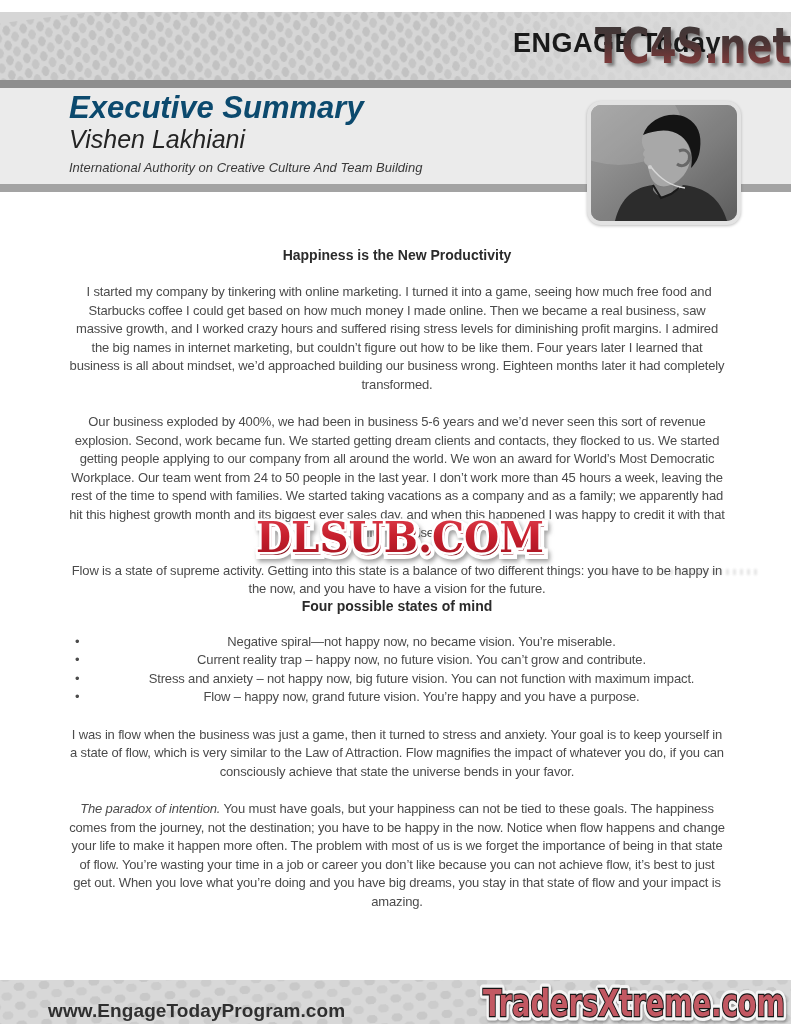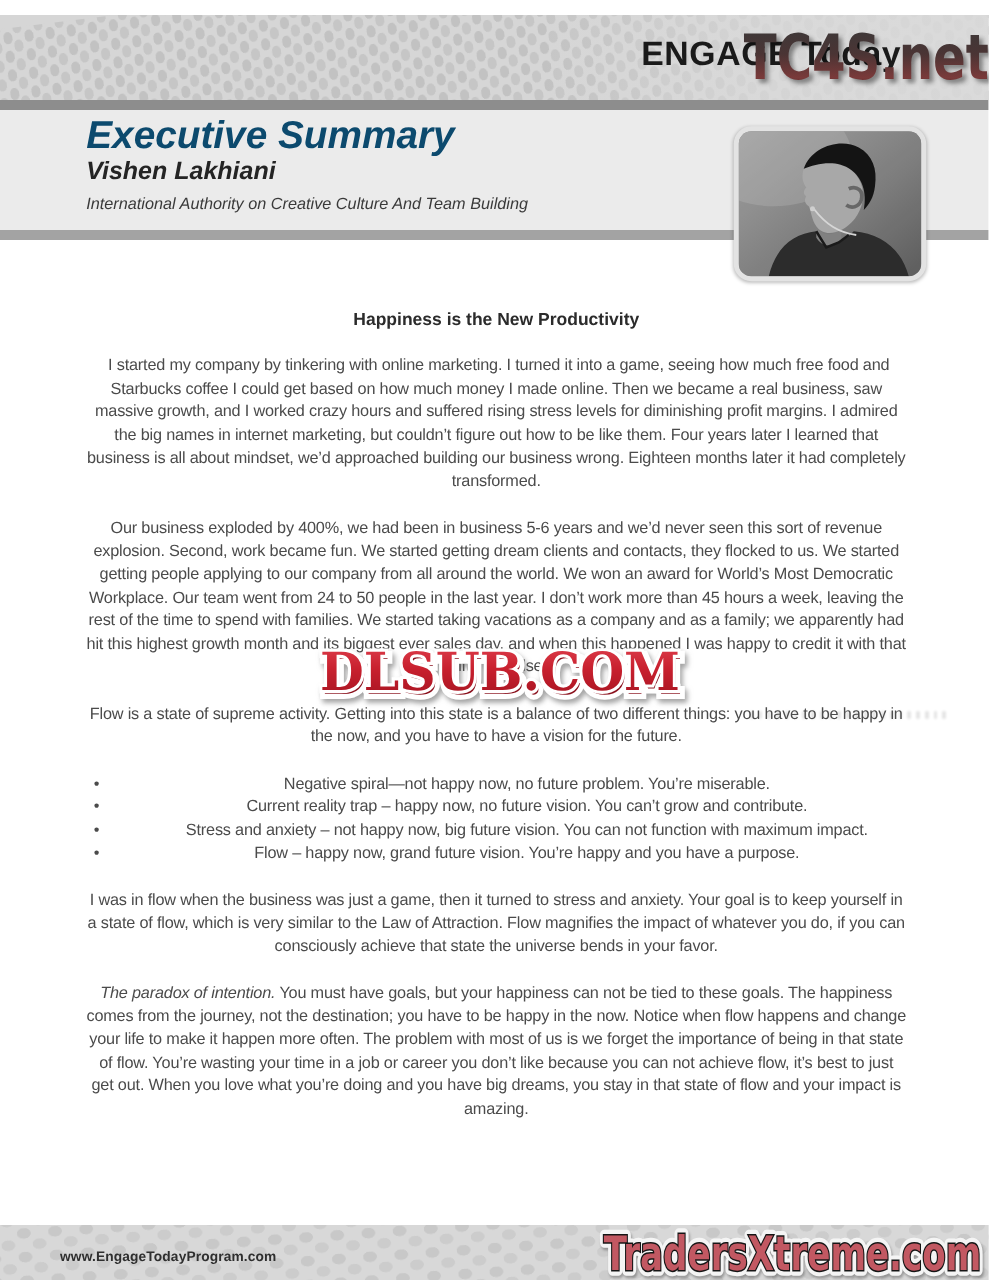--- a/index.html
+++ b/index.html
@@ -24,21 +24,21 @@
   .brand .b2{font-weight:bold;}
   .wm-tc4s{position:absolute;top:4px;right:-2px;z-index:3;filter:drop-shadow(3px 3px 1.5px rgba(0,0,0,0.40));}
 
   .band-divider{position:absolute;left:0;top:68px;width:791px;height:8px;background:#8d8d8d;}
 
   
   .header-box{position:absolute;left:0;top:76px;width:791px;height:96px;background:#ebebeb;}
   .header-divider{position:absolute;left:0;top:172px;width:791px;height:8px;background:#a3a3a3;}
   .titles{position:absolute;left:69px;top:80px;width:500px;font-style:italic;}
   .title-main{font-size:31px;font-weight:bold;color:#0c4a6e;line-height:1.05;}
-  .title-name{font-size:20px;font-weight:bold;color:#242424;line-height:1.1;margin-top:1px;}
+  .title-name{font-size:25px;font-weight:normal;color:#242424;line-height:1.1;margin-top:1px;}
   .title-sub{font-size:13px;font-weight:normal;color:#3a3a3a;margin-top:7px;}
 
   .photo{position:absolute;left:587px;top:89px;width:146px;height:116px;z-index:5;
          border:4px solid #e3e3e3;border-radius:14px;overflow:hidden;background:#8a8a8a;
          box-shadow:0 1px 3px rgba(0,0,0,0.25);}
   .photo svg{display:block;}
 
   
   .content{position:absolute;left:69px;top:236px;width:656px;color:#4b4b4b;
            font-size:13px;line-height:18.5px;letter-spacing:-0.15px;text-align:center;}
@@ -64,21 +64,21 @@
 
   
   .footer-band{position:absolute;left:0;top:968px;width:791px;height:50px;background:#d8d8d8;overflow:hidden;}
   .footer-band .halftone-layer{background-color:#d8d8d8;
       background-image:
         radial-gradient(9px 7px at 10px 8px,#c8c8c8 58%,rgba(0,0,0,0) 64%),
         radial-gradient(9px 7px at 10px 8px,#cccccc 58%,rgba(0,0,0,0) 64%);
       background-size:25px 19px,25px 19px;
       background-position:0 0,12px 9px;
       transform:rotate(-4deg);}
-  .footer-url{position:absolute;left:48px;top:988px;z-index:21;font-size:11px;font-weight:bold;
+  .footer-url{position:absolute;left:48px;top:988px;z-index:21;font-size:19px;font-weight:bold;
               color:#2f2f2f;letter-spacing:0.1px;text-decoration:none;}
   .footer-strip{position:absolute;left:0;top:1018px;width:791px;height:6px;background:#9a9a9a;}
 </style>
 </head>
 <body>
 
 <div class="page">
 
   <div class="top-band">
     <div class="halftone-layer"></div>
@@ -127,22 +127,23 @@
       <path d="M62,80 L70,93 L80,89 L88,83" stroke="#1c1c1c" stroke-width="2" fill="none"></path>
       <rect width="146" height="116" fill="#000000" opacity="0.06"></rect>
     </svg>
   </div>
 
   <div class="content">
     <h3>Happiness is the New Productivity</h3>
     <p class="indent1">I started my company by tinkering with online marketing. I turned it into a game, seeing how much free food and Starbucks coffee I could get based on how much money I made online. Then we became a real business, saw massive growth, and I worked crazy hours and suffered rising stress levels for diminishing profit margins. I admired the big names in internet marketing, but couldn’t figure out how to be like them. Four years later I learned that business is all about mindset, we’d approached building our business wrong. Eighteen months later it had completely transformed.</p>
     <p>Our business exploded by 400%, we had been in business 5-6 years and we’d never seen this sort of revenue explosion. Second, work became fun. We started getting dream clients and contacts, they flocked to us. We started getting people applying to our company from all around the world. We won an award for World’s Most Democratic Workplace. Our team went from 24 to 50 people in the last year. I don’t work more than 45 hours a week, leaving the rest of the time to spend with families. We started taking vacations as a company and as a family; we apparently had hit this highest growth month and its biggest ever sales day, and when this happened I was happy to credit it with that shift in mindset.</p>
     <p>Flow is a state of supreme activity. Getting into this state is a balance of two different things: you have to be happy in the now, and you have to have a vision for the future.</p>
+    <h3 class="h2">Four possible states of mind</h3>
     <ul class="states">
-      <li><span class="dot">•</span><span>Negative spiral—not happy now, no future problem. You’re miserable.</span></li>
+      <li><span class="dot">•</span><span>Negative spiral—not happy now, no became vision. You’re miserable.</span></li>
       <li><span class="dot">•</span><span>Current reality trap – happy now, no future vision. You can’t grow and contribute.</span></li>
       <li><span class="dot">•</span><span>Stress and anxiety – not happy now, big future vision. You can not function with maximum impact.</span></li>
       <li><span class="dot">•</span><span>Flow – happy now, grand future vision. You’re happy and you have a purpose.</span></li>
     </ul>
     <p>I was in flow when the business was just a game, then it turned to stress and anxiety. Your goal is to keep yourself in a state of flow, which is very similar to the Law of Attraction. Flow magnifies the impact of whatever you do, if you can consciously achieve that state the universe bends in your favor.</p>
     <p><span class="ital">The paradox of intention.</span><span> You must have goals, but your happiness can not be tied to these goals. The happiness comes from the journey, not the destination; you have to be happy in the now. Notice when flow happens and change your life to make it happen more often. The problem with most of us is we forget the importance of being in that state of flow. You’re wasting your time in a job or career you don’t like because you can not achieve flow, it’s best to just get out. When you love what you’re doing and you have big dreams, you stay in that state of flow and your impact is amazing.</span></p>
   </div>
 
   <div class="ghost"></div>
 

